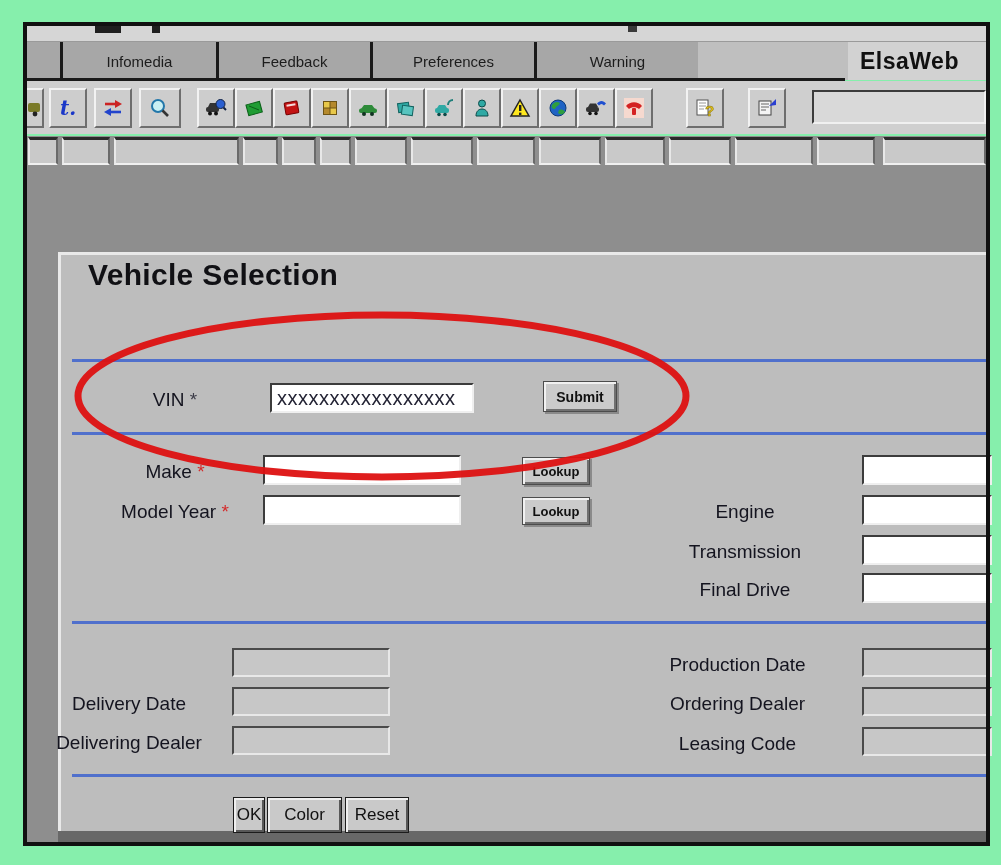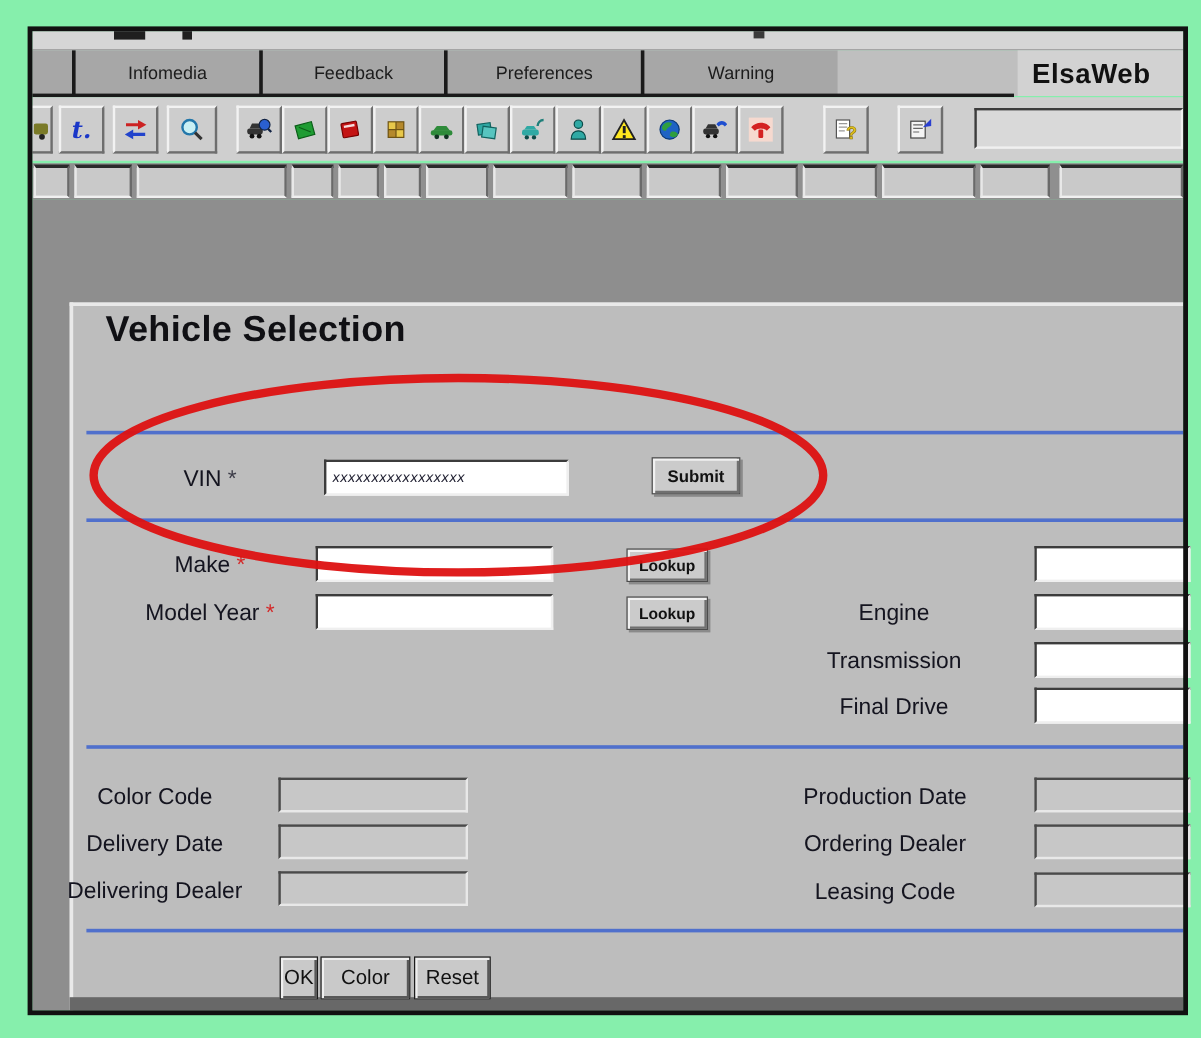--- a/index.html
+++ b/index.html
@@ -36,21 +36,21 @@
   .panel-bottom{background:#686868;}
   .heading{font-size:30px;font-weight:bold;color:#101014;letter-spacing:0.3px;}
   .blueline{background:#5070cc;}
 
   .flabel{font-size:19px;color:#14141f;text-align:center;white-space:nowrap;}
   .req{color:#d42a2a;font-size:19px;}
   .req-dim{color:#3c3c48;font-size:19px;}
 
   .field{background:#ffffff;border-top:2px solid #3c3c3c;border-left:2px solid #3c3c3c;
          border-bottom:2px solid #efefef;border-right:2px solid #efefef;
-         font-size:12px;color:#232334;padding:0 5px;letter-spacing:0.5px;outline:none;font-style:italic;}
+         font-size:20px;color:#232334;padding:0 5px;letter-spacing:0.5px;outline:none;}
   .field-ro{background:#c7c7c7;border-top:2px solid #4a4a4a;border-left:2px solid #4a4a4a;
             border-bottom:2px solid #e8e8e8;border-right:2px solid #e8e8e8;color:#333;}
 
   .pbtn{background:#cbcbcb;border:1px solid #4c4c4c;color:#111;
         box-shadow:inset 2px 2px 0 #f1f1f1,inset -2px -2px 0 #707070,2px 2px 0 #8a8a8a;
         display:flex;align-items:center;justify-content:center;cursor:default;}
   .pbtn.small{font-size:13px;font-weight:bold;}
   .pbtn.mid{font-size:14px;font-weight:bold;}
   .actbtn{background:#c9c9c9;border:1px solid #1c1c1c;color:#111;font-size:17px;
           box-shadow:inset 2px 2px 0 #efefef,inset -2px -2px 0 #585858;
@@ -319,21 +319,20 @@
   </div>
 
   <input class="abs field" style="left: 862px; top: 455px; width: 130px; height: 30px;" value="">
   <div class="abs flabel" style="left:645px;top:499px;width:200px;line-height:26px;">Engine</div>
   <input class="abs field" style="left: 862px; top: 495px; width: 130px; height: 30px;" value="">
   <div class="abs flabel" style="left:645px;top:539px;width:200px;line-height:26px;">Transmission</div>
   <input class="abs field" style="left: 862px; top: 535px; width: 130px; height: 30px;" value="">
   <div class="abs flabel" style="left:645px;top:577px;width:200px;line-height:26px;">Final Drive</div>
   <input class="abs field" style="left: 862px; top: 573px; width: 130px; height: 30px;" value="">
 
-  <div class="abs flabel" style="left:40px;top:652px;width:178px;line-height:26px;">Color Code</div>
   <input class="abs field field-ro" style="left: 232px; top: 648px; width: 158px; height: 29px;" readonly="" value="">
   <div class="abs flabel" style="left:40px;top:691px;width:178px;line-height:26px;">Delivery Date</div>
   <input class="abs field field-ro" style="left: 232px; top: 687px; width: 158px; height: 29px;" readonly="" value="">
   <div class="abs flabel" style="left:40px;top:730px;width:178px;line-height:26px;">Delivering Dealer</div>
   <input class="abs field field-ro" style="left: 232px; top: 726px; width: 158px; height: 29px;" readonly="" value="">
 
   <div class="abs flabel" style="left:630px;top:652px;width:215px;line-height:26px;">Production Date</div>
   <input class="abs field field-ro" style="left: 862px; top: 648px; width: 130px; height: 29px;" readonly="" value="">
   <div class="abs flabel" style="left:630px;top:691px;width:215px;line-height:26px;">Ordering Dealer</div>
   <input class="abs field field-ro" style="left: 862px; top: 687px; width: 130px; height: 29px;" readonly="" value="">

